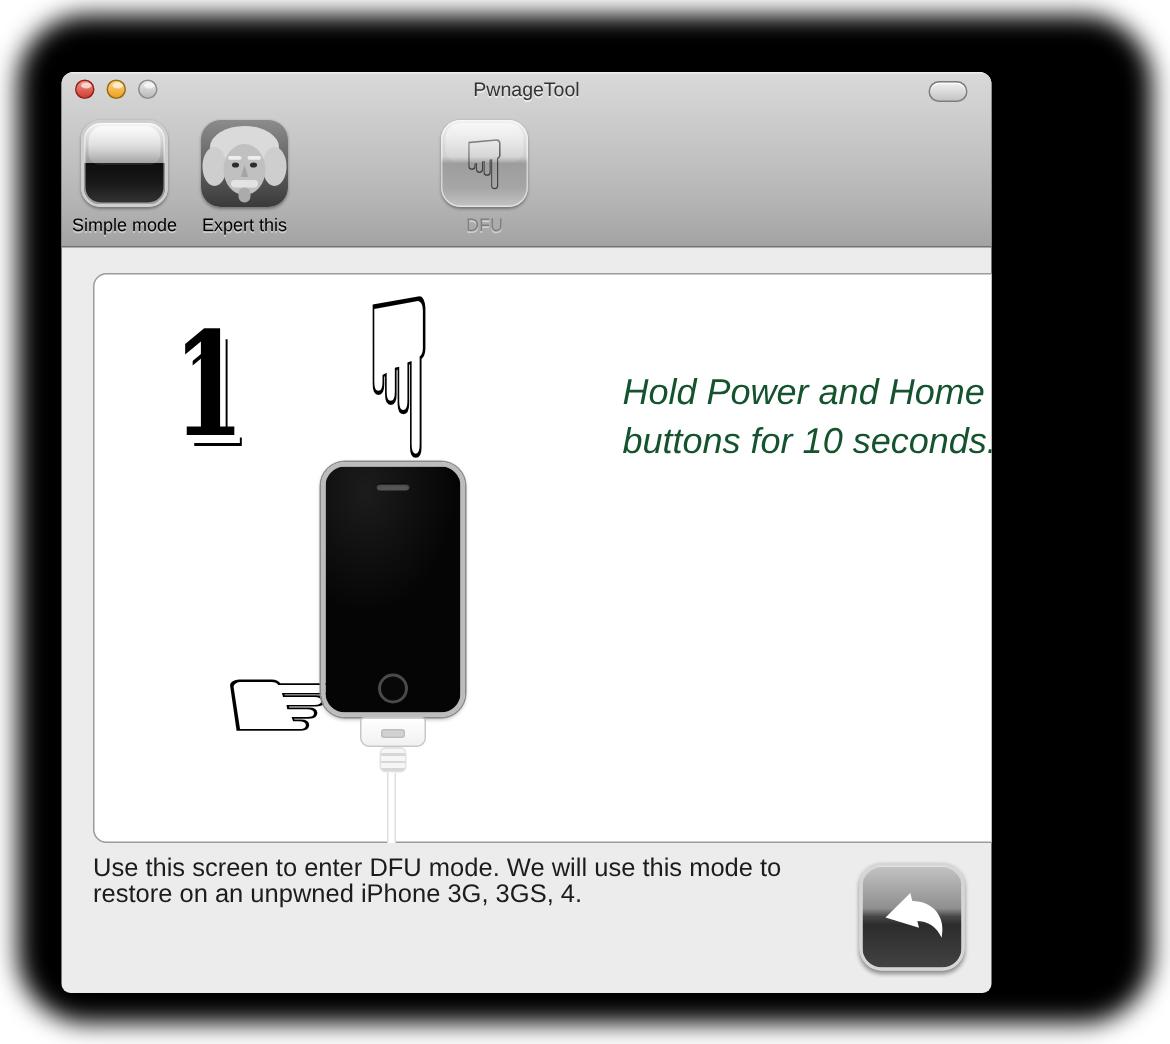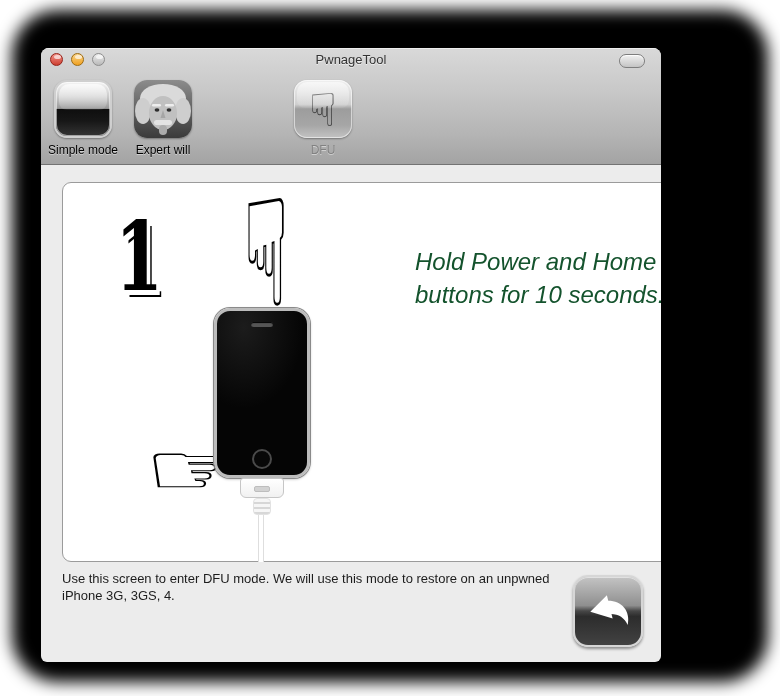--- a/index.html
+++ b/index.html
@@ -136,21 +136,21 @@
     position:absolute;left:195px;top:332px;width:6px;height:47px;
     background:#fff;border-left:1px solid #dedede;border-right:1px solid #dedede;box-sizing:border-box;
   }
   .headline{
     position:absolute;left:352px;top:62px;width:296px;
     font-size:24px;line-height:33px;text-align:left;color:#14532d;font-style:italic;
   }
   
   .footer-text{
     position:absolute;left:21px;top:522px;width:512px;
-    font-size:13px;line-height:17px;color:#1c1c1c;
+    font-size:17px;line-height:17px;color:#1c1c1c;
   }
   .back-button{
     position:absolute;left:532px;top:527px;width:70px;height:72px;border-radius:15px;
     background:linear-gradient(180deg,#c4c4c4 0%,#8f8f8f 42%,#474747 50%,#2c2c2c 58%,#424242 100%);
     border:2px solid #d6d6d6;box-sizing:border-box;
     box-shadow:0 2px 3px rgba(0,0,0,.4),inset 0 1px 0 rgba(255,255,255,.5);
     cursor:pointer;
   }
   .back-button svg{position:absolute;left:11px;top:11px;}
   .spinner{position:absolute;left:627px;top:542px;width:32px;height:32px;}
@@ -211,21 +211,21 @@
           <ellipse cx="29" cy="33" rx="14" ry="17" fill="#c0c0c0"></ellipse>
           <rect x="18" y="24" width="9" height="2.5" rx="1.2" fill="#ededed"></rect>
           <rect x="31" y="24" width="9" height="2.5" rx="1.2" fill="#ededed"></rect>
           <ellipse cx="23" cy="30" rx="2.4" ry="1.7" fill="#2d2d2d"></ellipse>
           <ellipse cx="35" cy="30" rx="2.4" ry="1.7" fill="#2d2d2d"></ellipse>
           <path d="M29 30 L26.5 38 L31.5 38 Z" fill="#a5a5a5"></path>
           <rect x="20" y="40" width="18" height="5" rx="2.5" fill="#e3e3e3"></rect>
           <rect x="25" y="45" width="8" height="10" rx="4" fill="#ababab"></rect>
         </svg>
       </div>
-      <span class="tb-label">Expert will</span>
+      <span class="tb-label">Expert this</span>
     </div>
 
 
     <div class="tb-item disabled" style="left:242px;">
       <div class="tb-icon icon-gray">
         <div class="dfu-hand">☟</div>
         <div class="gloss" style="opacity:.8;"></div>
       </div>
       <span class="tb-label">DFU</span>
     </div>

